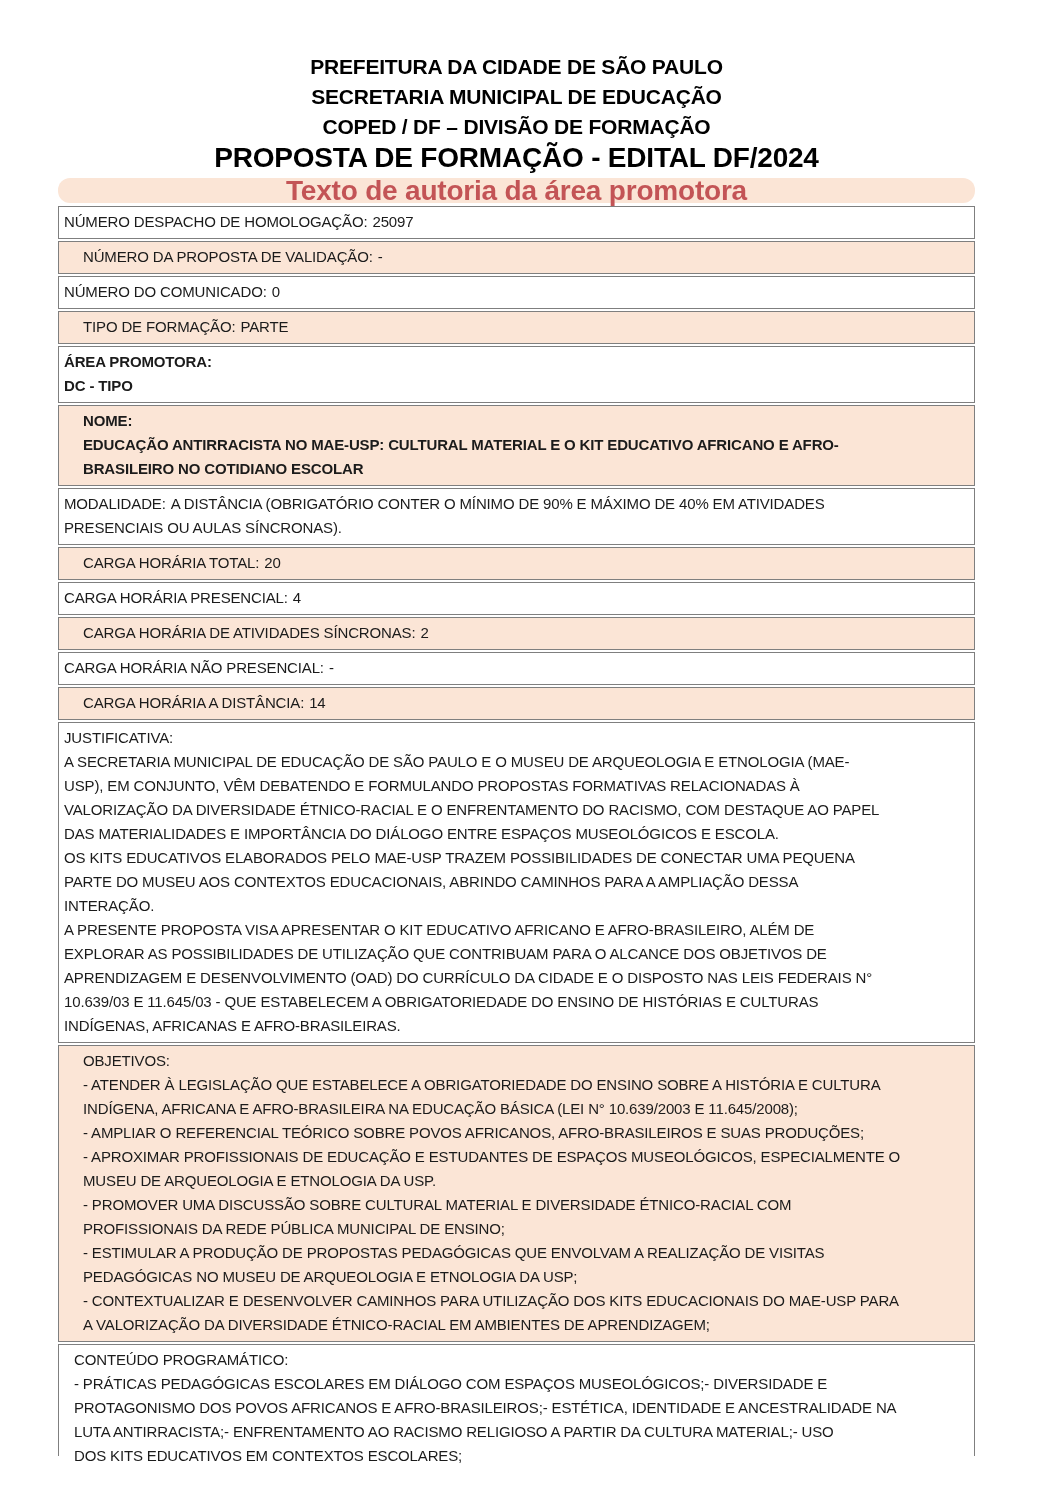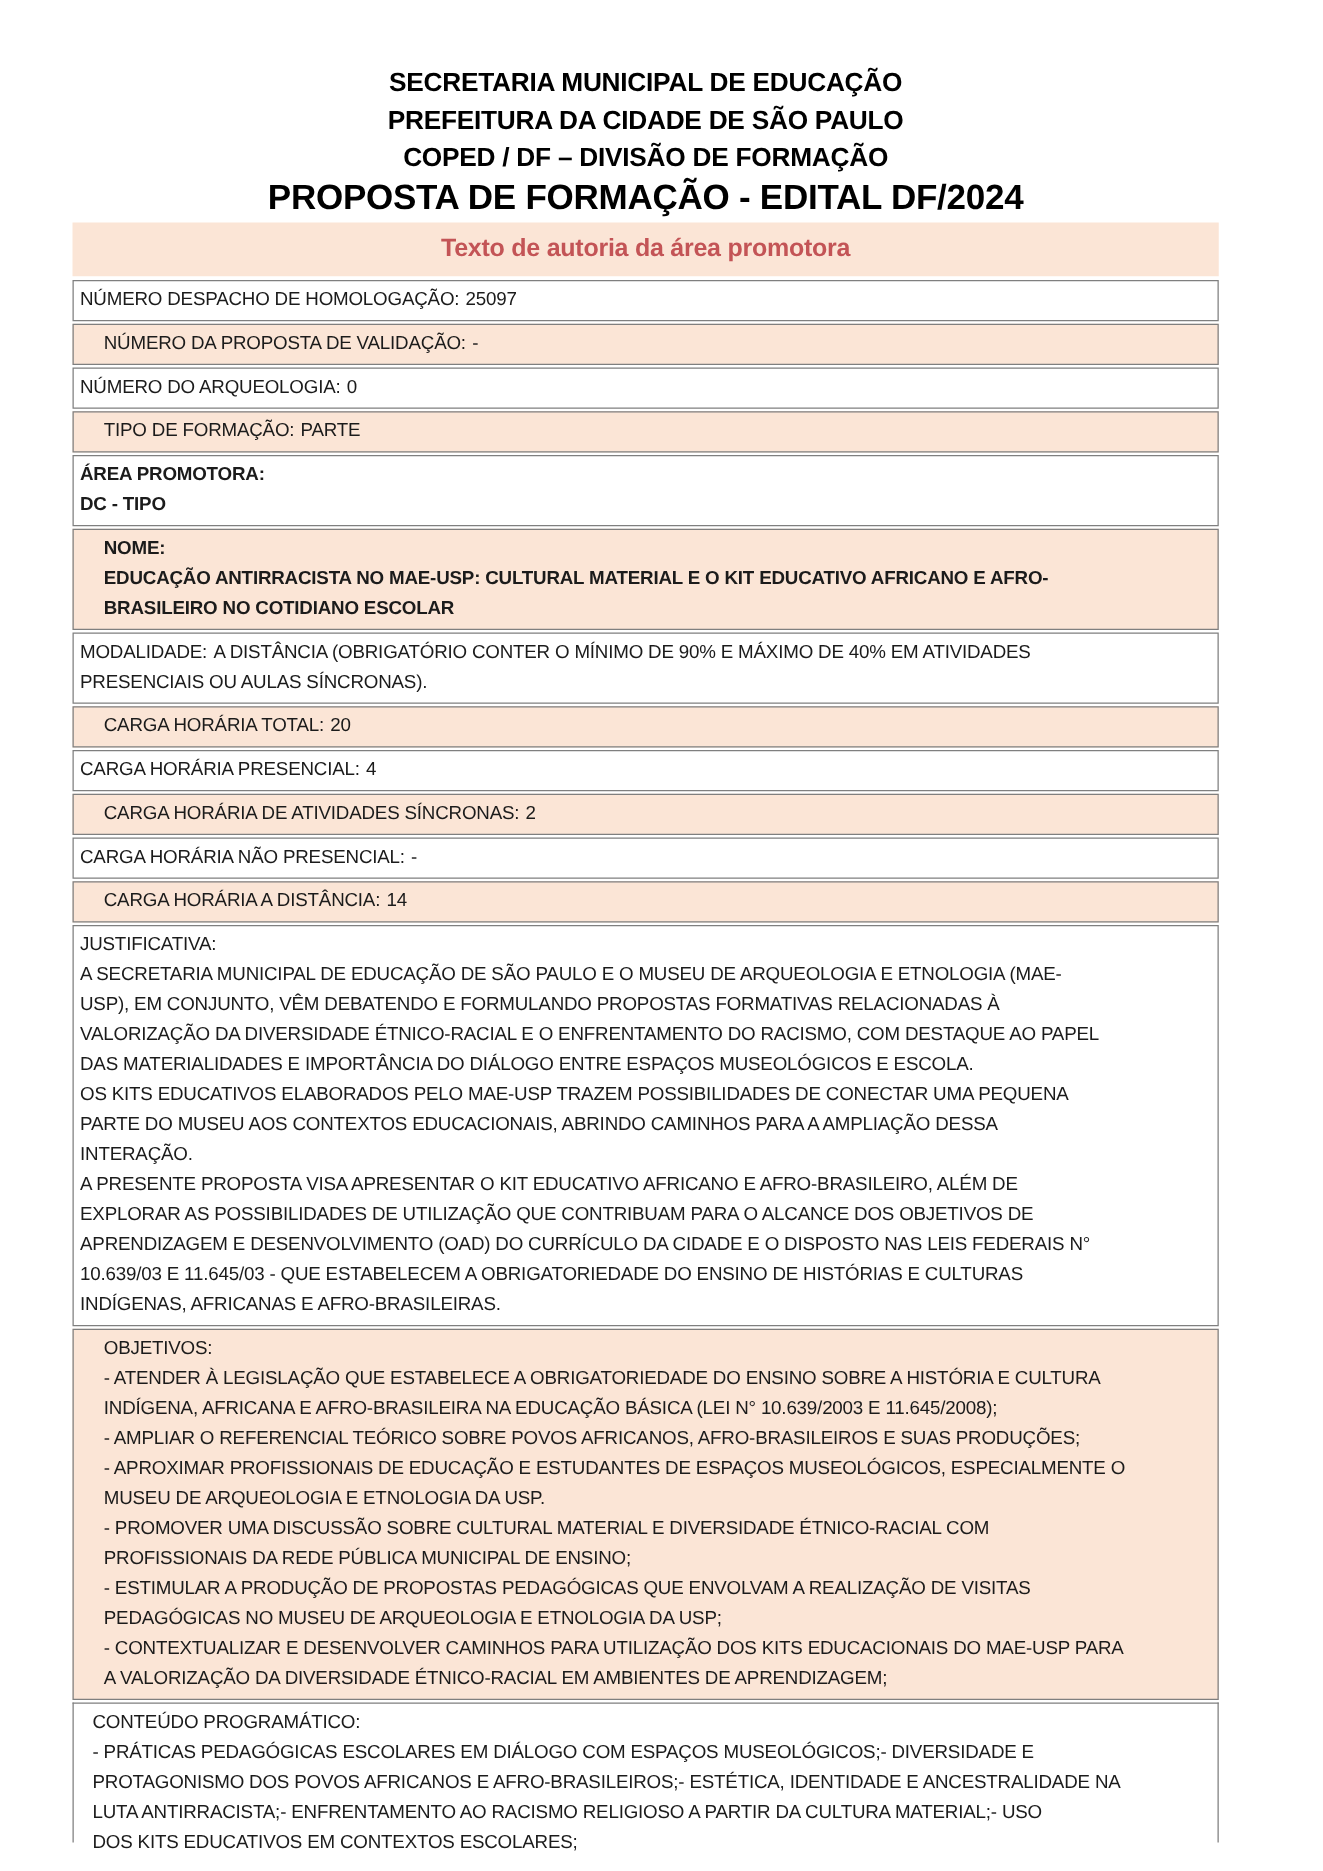--- a/index.html
+++ b/index.html
@@ -22,25 +22,26 @@
   }
   .doc-header{
     text-align:center;
     font-weight:bold;
     color:#000;
   }
   .doc-header .h-line{font-size:21px;line-height:30px;letter-spacing:-0.2px;}
   .doc-header .h-line.big{font-size:28px;line-height:31px;}
   .banner{
     margin:5px 0 3px 0;
-    height:43px;
+    height:25px;
     background:var(--peach);
     display:flex;align-items:center;justify-content:center;
-    font-size:20px;font-weight:bold;color:var(--banner-text);
+    font-size:28px;font-weight:bold;color:var(--banner-text);
     letter-spacing:-0.2px;
+    border-radius:12px;
   }
   .row{
     border:1px solid var(--border);
     margin-top:2px;
     padding:3px 6px 4px 5px;
     font-size:15px;
     line-height:24px;
     letter-spacing:-0.15px;
     background:#fff;
   }
@@ -55,38 +56,38 @@
     overflow:visible;
     padding-left:15px;
   }
 </style>
 </head>
 <body>
 
 <div class="doc">
 
   <div class="doc-header">
+    <div class="h-line">PREFEITURA DA CIDADE DE SÃO PAULO</div>
     <div class="h-line">SECRETARIA MUNICIPAL DE EDUCAÇÃO</div>
-    <div class="h-line">PREFEITURA DA CIDADE DE SÃO PAULO</div>
     <div class="h-line">COPED / DF – DIVISÃO DE FORMAÇÃO</div>
     <div class="h-line big">PROPOSTA DE FORMAÇÃO - EDITAL DF/2024</div>
   </div>
 
   <div class="banner">Texto de autoria da área promotora</div>
 
   <div class="row">
     <span class="lbl">NÚMERO DESPACHO DE HOMOLOGAÇÃO:</span><span class="val">25097</span>
   </div>
 
   <div class="row peach">
     <span class="lbl">NÚMERO DA PROPOSTA DE VALIDAÇÃO:</span><span class="val">-</span>
   </div>
 
   <div class="row">
-    <span class="lbl">NÚMERO DO ARQUEOLOGIA:</span><span class="val">0</span>
+    <span class="lbl">NÚMERO DO COMUNICADO:</span><span class="val">0</span>
   </div>
 
   <div class="row peach">
     <span class="lbl">TIPO DE FORMAÇÃO:</span><span class="val">PARTE</span>
   </div>
 
   <div class="row bold">
     <div class="lbl">ÁREA PROMOTORA:</div>
     <div class="block-val">DC - TIPO</div>
   </div>

